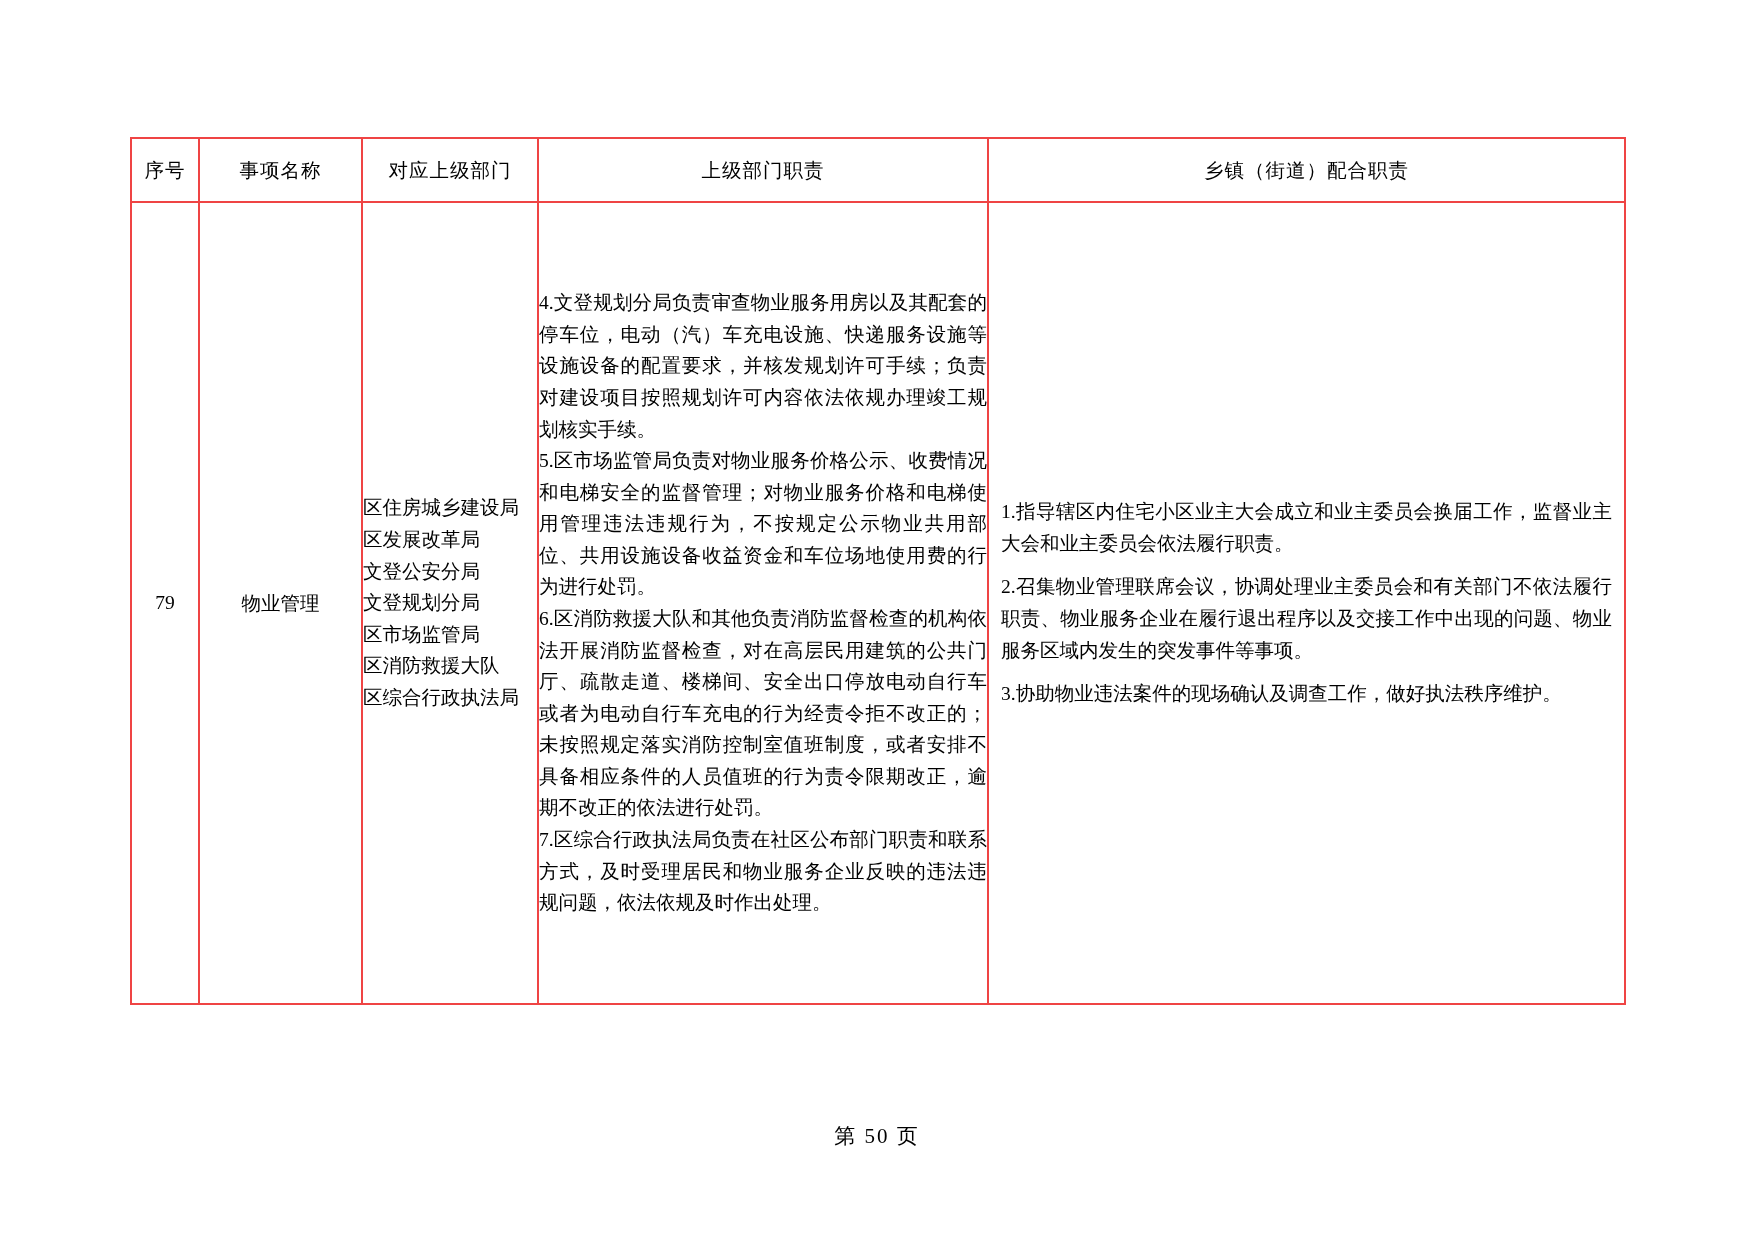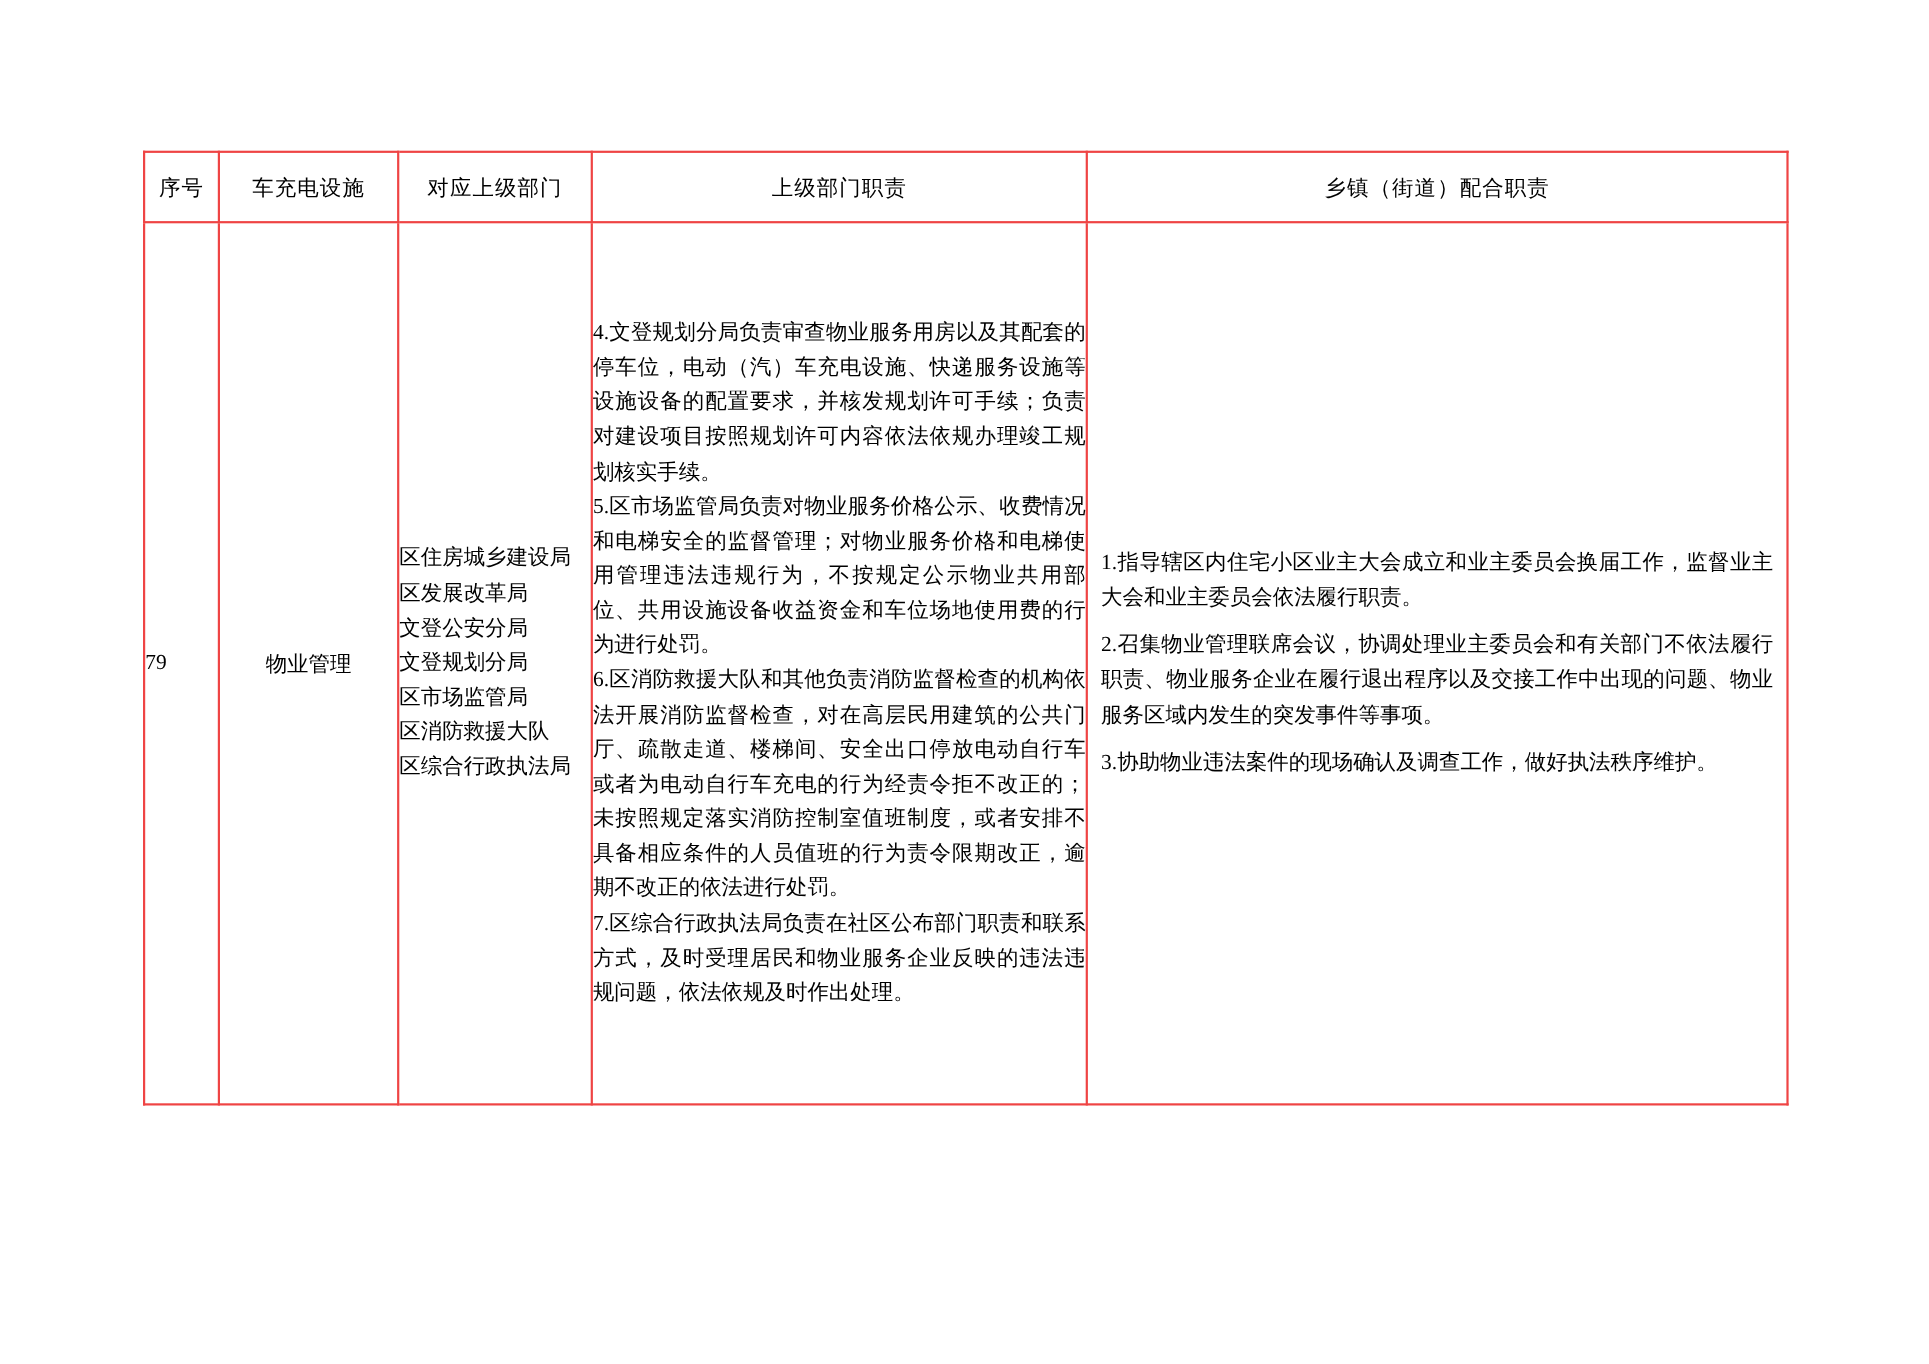--- a/index.html
+++ b/index.html
@@ -48,21 +48,21 @@
   }
   .body-row td {
     height: 800px;
   }
   .cell-center {
     text-align: center;
     font-size: 19.5px;
     vertical-align: middle;
   }
   .cell-seq {
-    text-align: left;
+    text-align: center;
     font-size: 19.5px;
     vertical-align: middle;
   }
   .cell-dept {
     vertical-align: middle;
     padding: 0 14px;
     margin-top: 28px;
   }
   .dept-list {
     font-size: 19.5px;
@@ -115,21 +115,21 @@
     <colgroup>
       <col class="col-seq">
       <col class="col-name">
       <col class="col-dept">
       <col class="col-duty">
       <col class="col-coop">
     </colgroup>
     <thead>
       <tr>
         <th class="head-cell">序号</th>
-        <th class="head-cell">车充电设施</th>
+        <th class="head-cell">事项名称</th>
         <th class="head-cell">对应上级部门</th>
         <th class="head-cell">上级部门职责</th>
         <th class="head-cell">乡镇（街道）配合职责</th>
       </tr>
     </thead>
     <tbody>
       <tr class="body-row">
         <td class="cell-seq">79</td>
         <td class="cell-center">物业管理</td>
         <td class="cell-dept">
@@ -155,14 +155,19 @@
           <div class="coop-block">
             <p>1.指导辖区内住宅小区业主大会成立和业主委员会换届工作，监督业主大会和业主委员会依法履行职责。</p>
             <p>2.召集物业管理联席会议，协调处理业主委员会和有关部门不依法履行职责、物业服务企业在履行退出程序以及交接工作中出现的问题、物业服务区域内发生的突发事件等事项。</p>
             <p>3.协助物业违法案件的现场确认及调查工作，做好执法秩序维护。</p>
           </div>
         </td>
       </tr>
     </tbody>
   </table>
 
+  <div class="footer">
+    <span>第</span>
+    <span>50</span>
+    <span>页</span>
+  </div>
 
 </div>
 
 </body></html>

